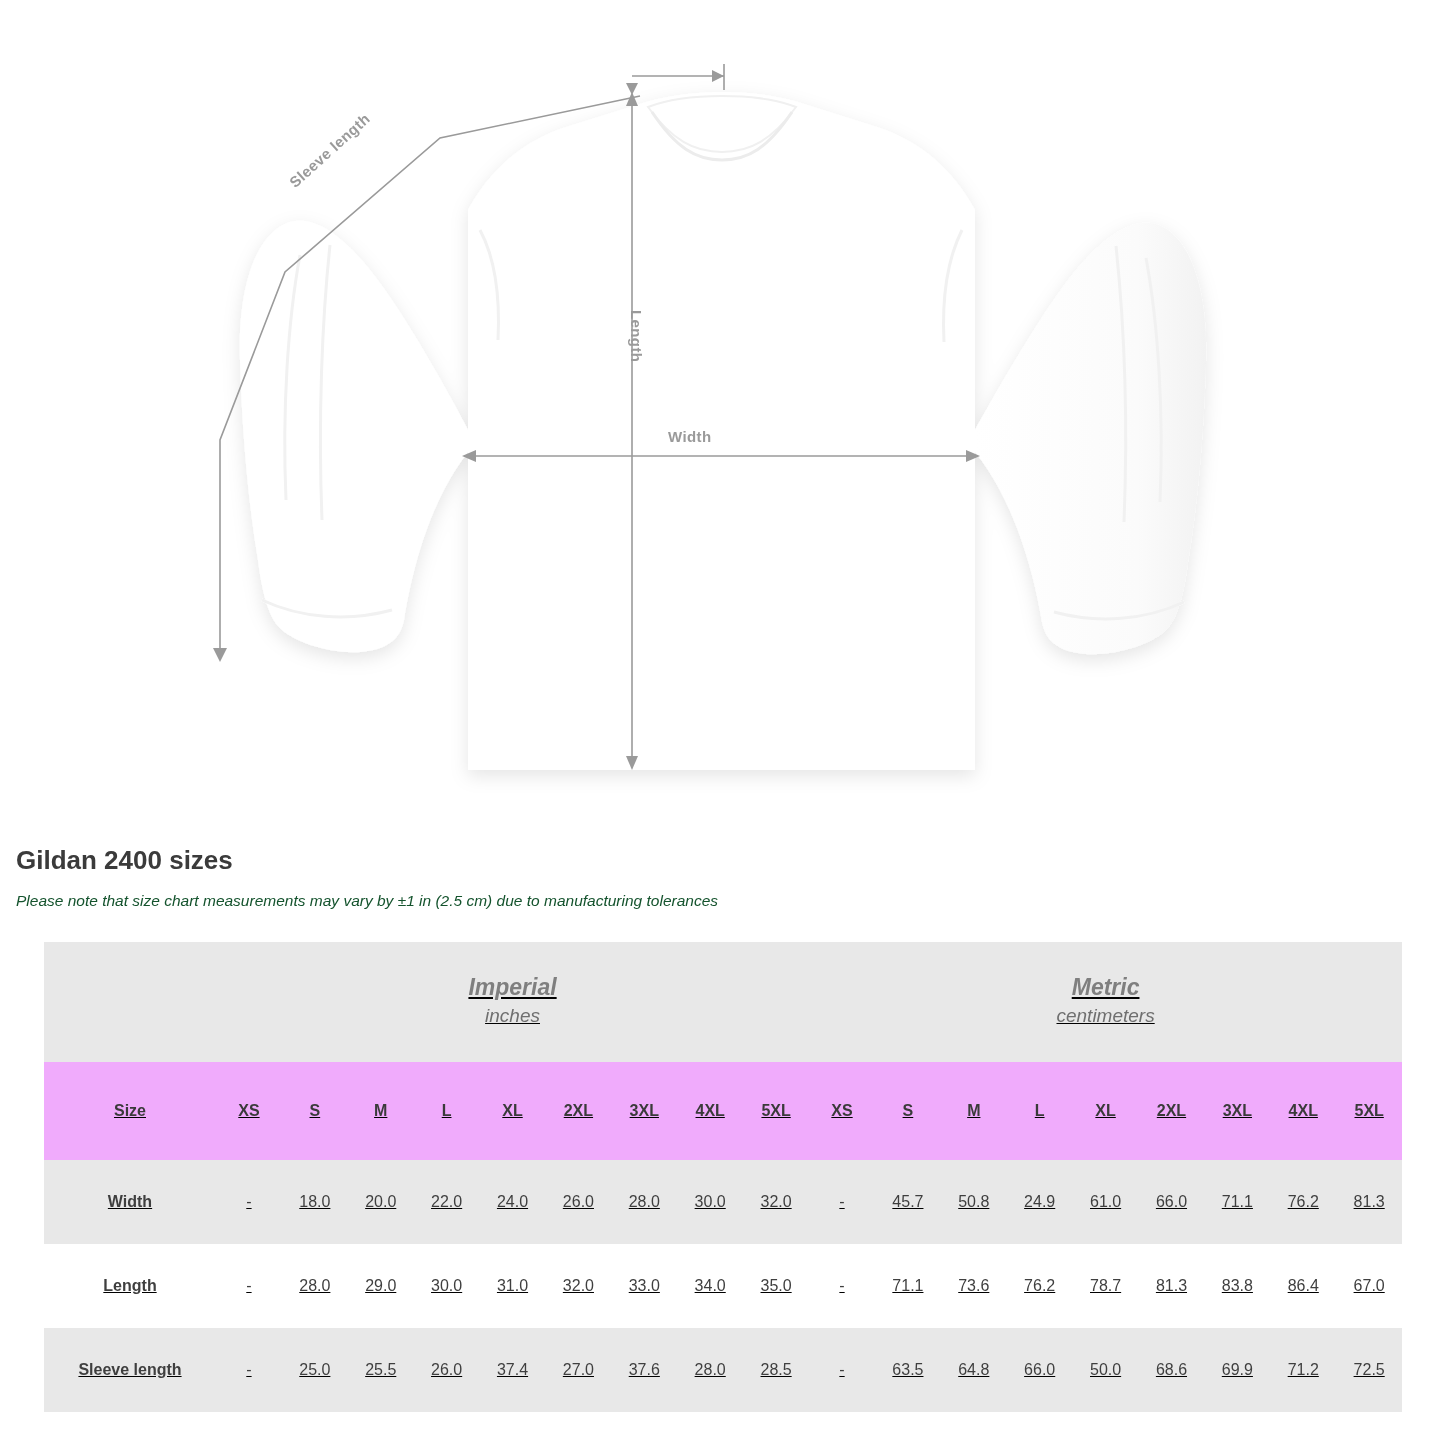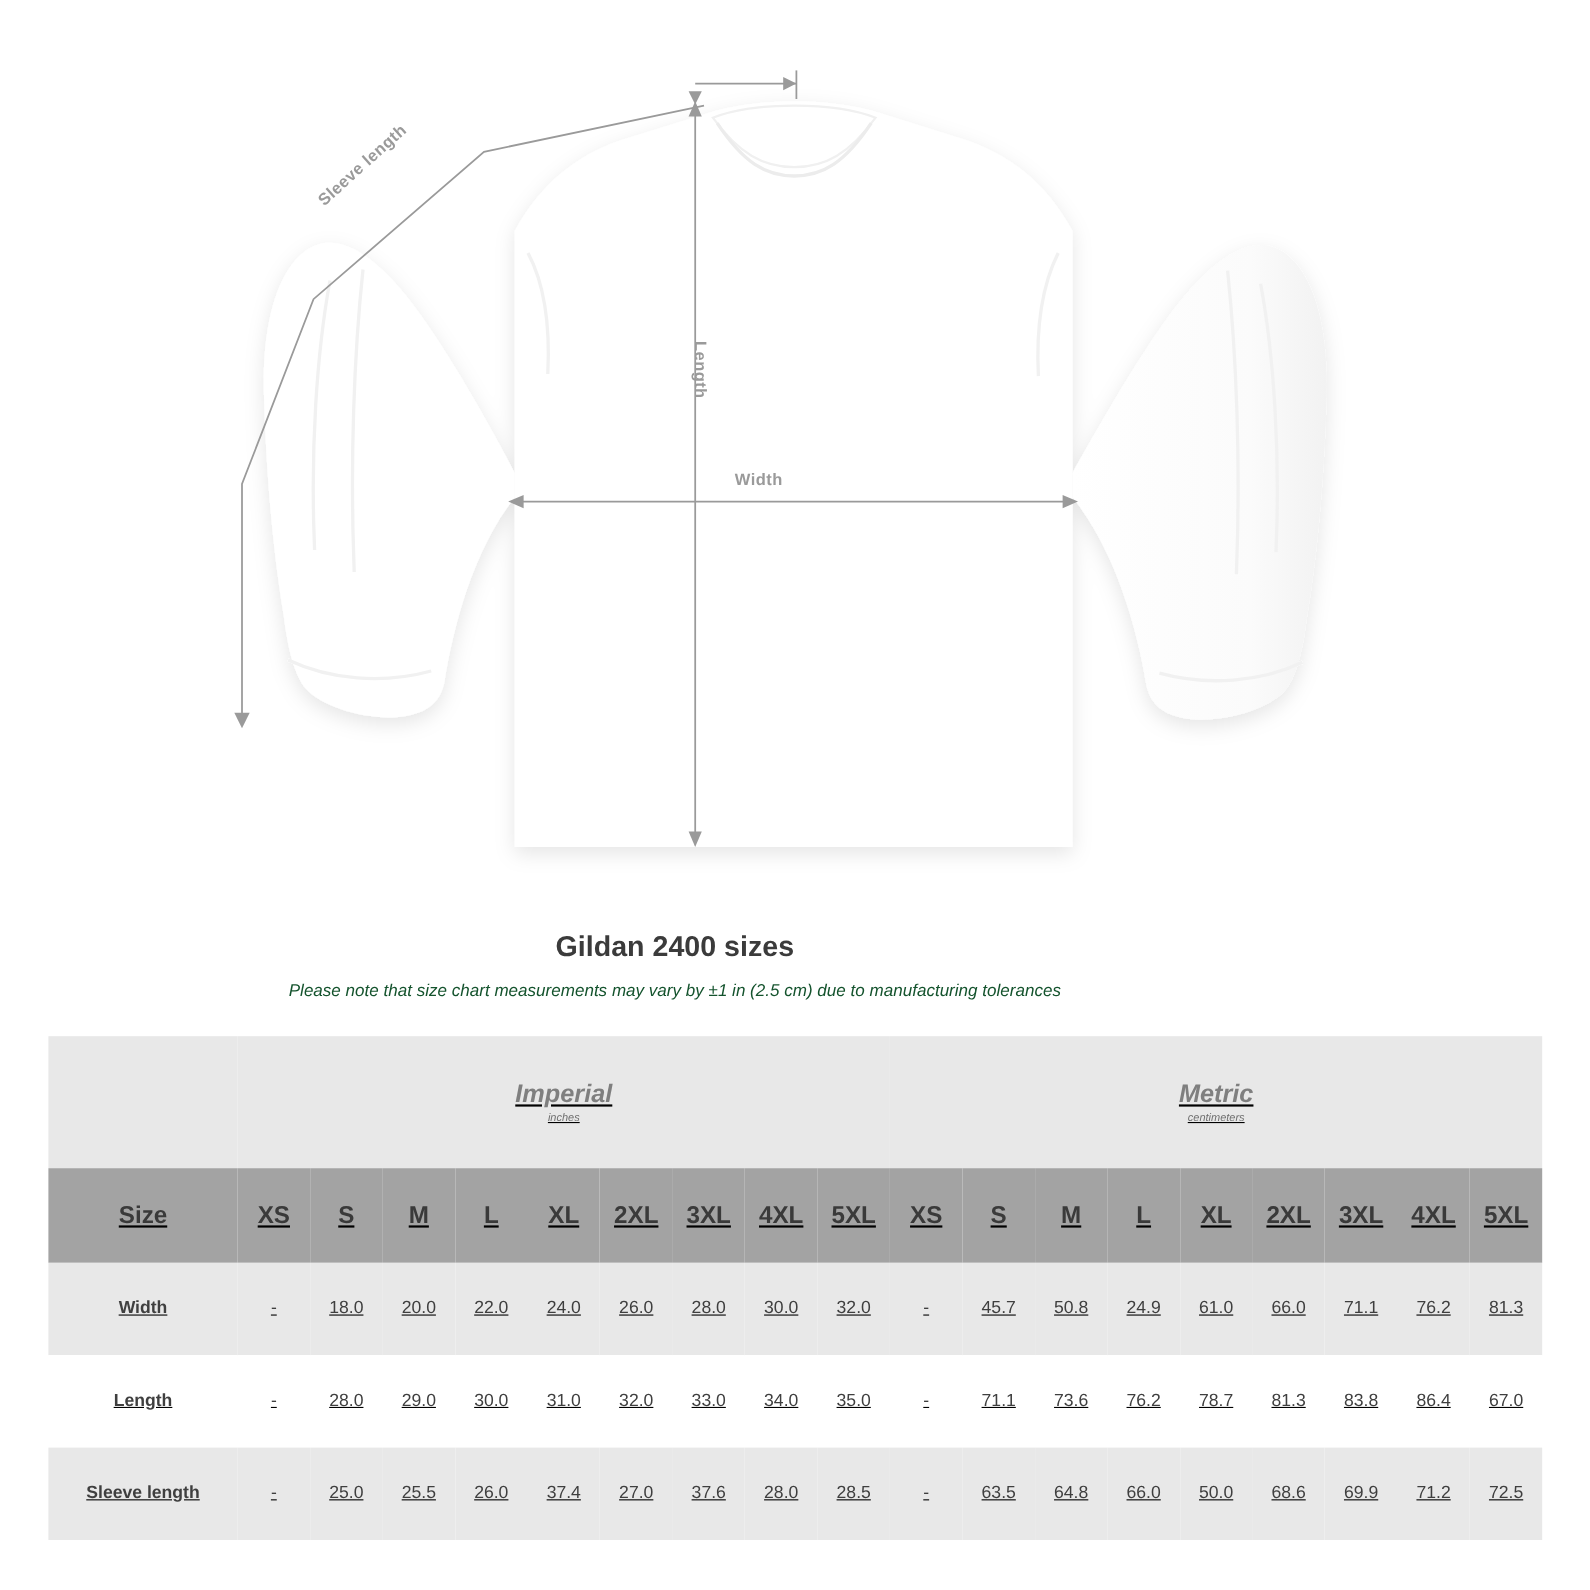--- a/index.html
+++ b/index.html
@@ -50,24 +50,24 @@
     transform-origin: left top;
   }
   #label-width {
     left: 668px;
     top: 428px;
   }
 
   
   #heading-block {
     position: absolute;
-    left: 0;
+    left: 16px;
     top: 845px;
     width: 1227px;
-    text-align: center;
+    text-align: left;
   }
   #chart-title {
     font-size: 26px;
     font-weight: bold;
     color: #3b3b3b;
     margin: 0 0 16px 0;
   }
   #chart-note {
     font-size: 15.5px;
     font-style: italic;
@@ -107,31 +107,31 @@
     background: #e8e8e8;
   }
   .unit-sys {
     font-size: 23px;
     font-style: italic;
     font-weight: bold;
     color: #7f7f7f;
     line-height: 1.25;
   }
   .unit-name {
-    font-size: 10px;
+    font-size: 19px;
     font-style: italic;
     color: #6f6f6f;
     line-height: 1.5;
   }
 
   tr.head-row td {
-    height: 86px;
-    background: #a3a3a3;
-    font-weight: bold;
-    font-size: 22px;
+    height: 98px;
+    background: #f0abfc;
+    font-weight: bold;
+    font-size: 16px;
     color: #3a3a3a;
   }
   tr.data-row td {
     height: 84px;
   }
   tr.row-shaded td { background: #e8e8e8; }
   tr.row-plain  td { background: #ffffff; }
   td.rowlabel {
     font-weight: bold;
     font-size: 17px;

